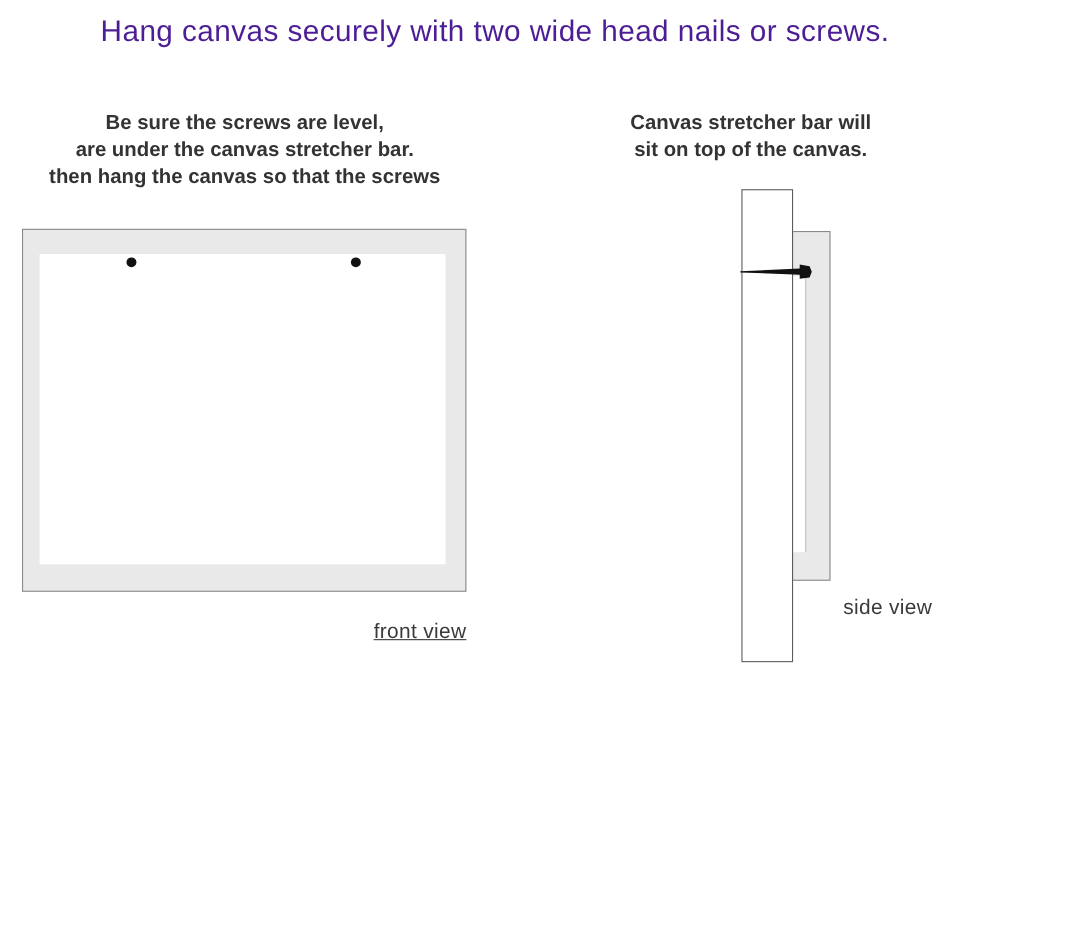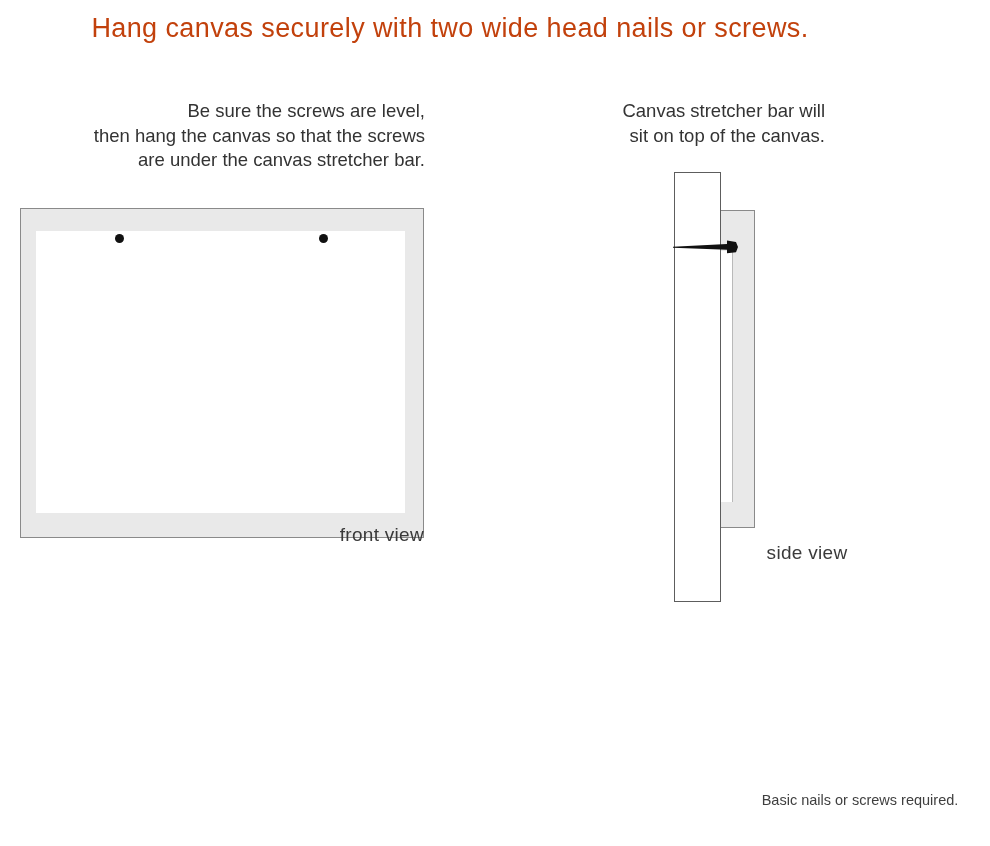--- a/index.html
+++ b/index.html
@@ -4,24 +4,24 @@
 <style>
   html,body{margin:0;padding:0;}
   body{
     width:990px;height:846px;position:relative;background:#ffffff;
     font-family:"Liberation Sans","DejaVu Sans",sans-serif;
     color:var(--text,#3a3a3a);overflow:hidden;
   }
   .abs{position:absolute;}
   .page-title{
     top:13px;left:0;width:900px;text-align:center;
-    font-size:27px;font-weight:300;letter-spacing:.4px;color:#c2410c;
+    font-size:27px;font-weight:300;letter-spacing:.4px;color:#4c1d95;
   }
   .instruction{
-    font-size:18.5px;font-weight:400;line-height:24.5px;text-align:right;color:#333;
+    font-size:18.5px;font-weight:700;line-height:24.5px;text-align:center;color:#333;
   }
   .instruction-front{top:99px;left:20px;width:405px;}
   .instruction-side{top:99px;left:540px;width:285px;}
 
   
   .front-canvas{
     left:20px;top:208px;width:402px;height:328px;
     background:var(--canvas-fill,#e9e9e9);
     border:1px solid var(--canvas-border,#8a8a8a);
   }
@@ -31,21 +31,21 @@
   .screw-dot{
     width:9px;height:9px;border-radius:50%;
     background:var(--screw,#111111);
   }
   .screw-dot.s1{left:94px;top:25px;}
   .screw-dot.s2{left:298px;top:25px;}
 
   .view-label{
     font-size:19px;font-weight:300;color:#3a3a3a;letter-spacing:.3px;
   }
-  .front-view-label{left:174px;top:524px;width:250px;text-align:right;}
+  .front-view-label{left:174px;top:564px;width:250px;text-align:right;text-decoration:underline;}
   .side-view-label{left:732px;top:542px;width:150px;text-align:center;}
 
   
   .side-canvas{
     left:720px;top:210px;width:33px;height:316px;
     background:var(--canvas-fill,#e9e9e9);
     border:1px solid var(--canvas-border,#8a8a8a);
     z-index:1;
   }
   .side-canvas-gap{
@@ -63,22 +63,22 @@
     font-size:14.5px;font-weight:300;line-height:21.5px;color:#3f3f3f;
   }
 </style>
 </head>
 <body style="--canvas-fill: #e9e9e9; --canvas-border: #8a8a8a; --wall-border: #5d5d5d; --screw: #111111; --text: #3a3a3a;">
 
 <div class="abs page-title">Hang canvas securely with two wide head nails or screws.</div>
 
 <div class="abs instruction instruction-front">
   <div>Be sure the screws are level,</div>
+  <div>are under the canvas stretcher bar.</div>
   <div>then hang the canvas so that the screws</div>
-  <div>are under the canvas stretcher bar.</div>
 </div>
 
 <div class="abs instruction instruction-side">
   <div>Canvas stretcher bar will</div>
   <div>sit on top of the canvas.</div>
 </div>
 
 <div class="abs front-canvas">
   <div class="abs front-canvas-inner"></div>
   <div class="abs screw-dot s1"></div>
@@ -88,14 +88,13 @@
 
 <div class="abs side-canvas"></div>
 <div class="abs side-canvas-gap"></div>
 <div class="abs side-wall"></div>
 <svg class="abs nail" viewBox="0 0 72 25" xmlns="http://www.w3.org/2000/svg">
   <polygon points="3,11.7 57,9 57,5.5 66,7 68,12 66,17.2 57,18.3 57,14.7 3,12.7" fill="#111111"></polygon>
 </svg>
 <div class="abs view-label side-view-label">side view</div>
 
 <div class="abs footer-note">
-  <div>Basic nails or screws required.</div>
 </div>
 
 </body></html>

